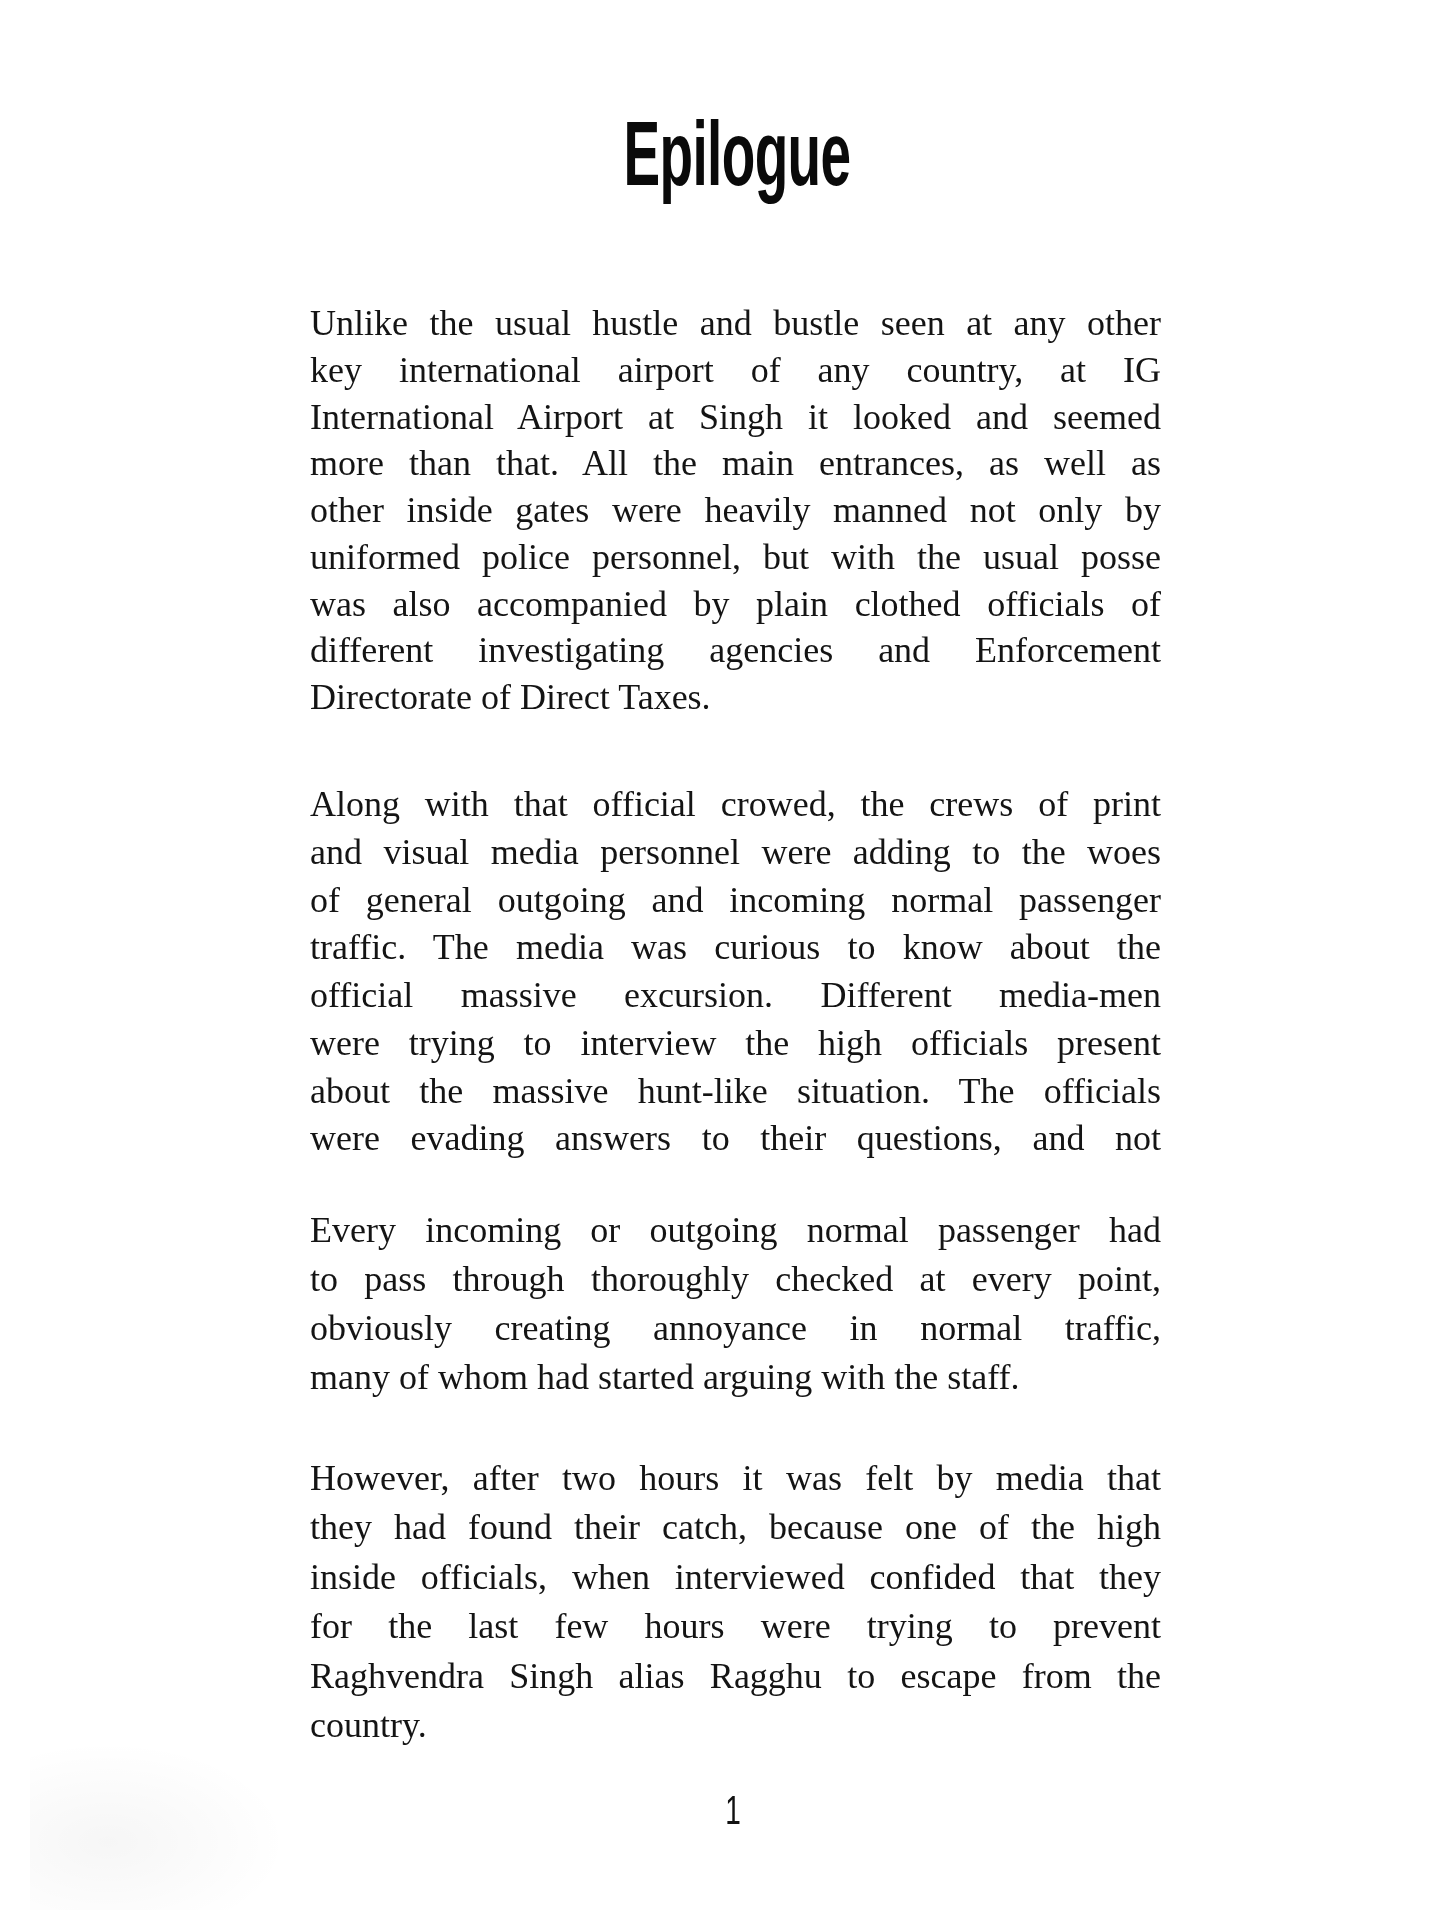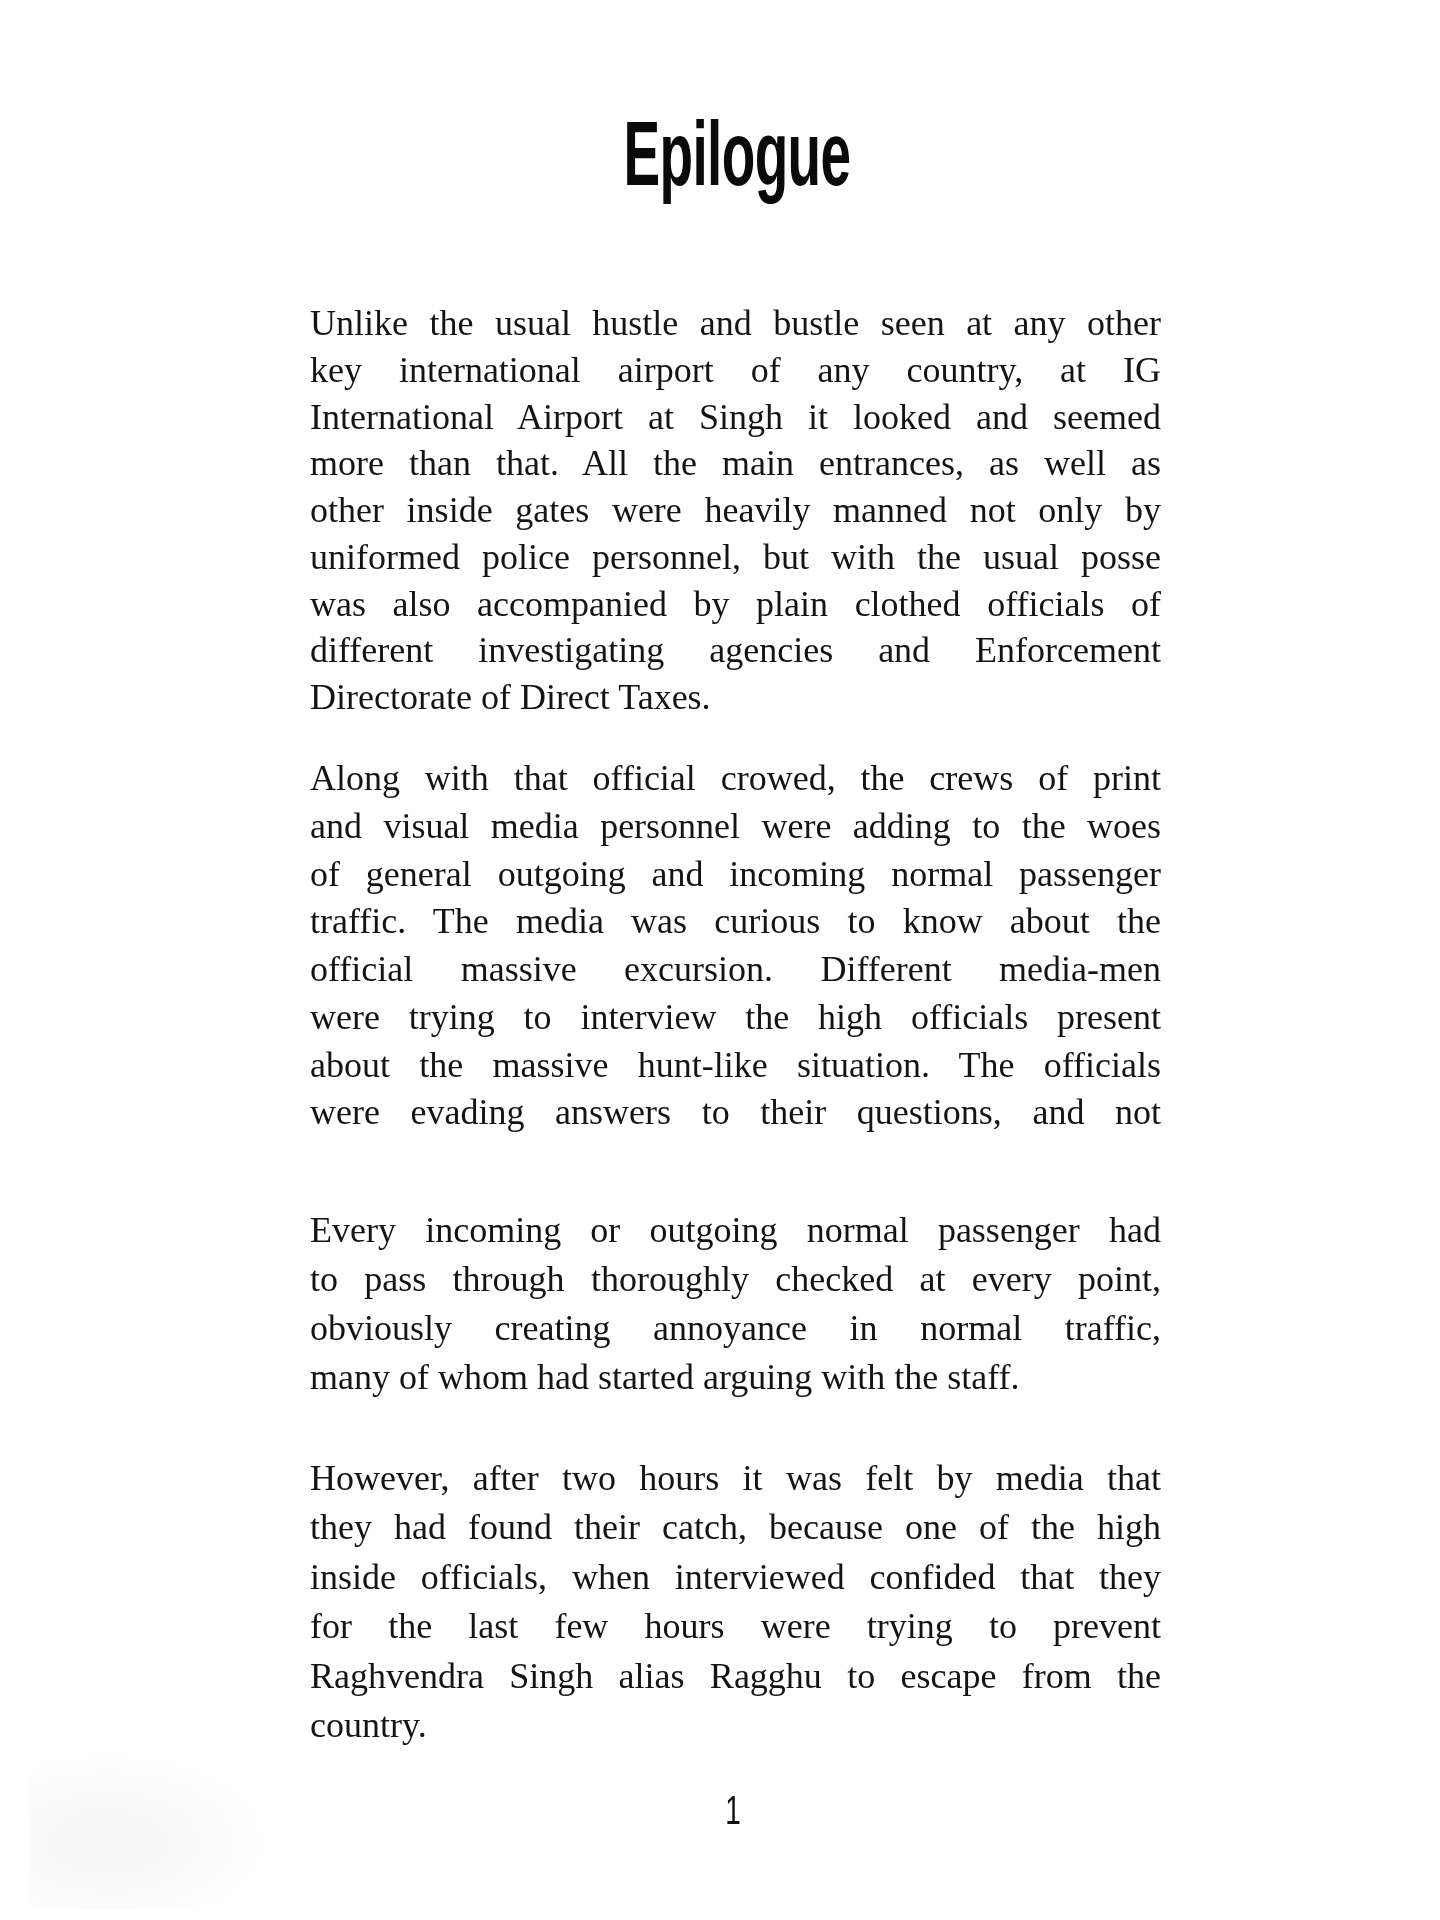--- a/index.html
+++ b/index.html
@@ -62,21 +62,21 @@
     white-space: nowrap;
     text-align: justify;
     text-align-last: justify;
   }
   .line.last {
     text-align: left;
     text-align-last: left;
   }
   #p1 { top: 300px; }
   #p1 .line { height: 46.75px; line-height: 46.75px; }
-  #p2 { top: 755px; }
+  #p2 { top: 781px; }
   #p2 .line { height: 47.75px; line-height: 47.75px; }
   #p3 { top: 1206px; }
   #p3 .line { height: 49px; line-height: 49px; }
   #p4 { top: 1454px; }
   #p4 .line { height: 49.4px; line-height: 49.4px; text-align: center; }
   .page-number {
     position: absolute;
     left: 0;
     width: 1466px;
     top: 1788px;

